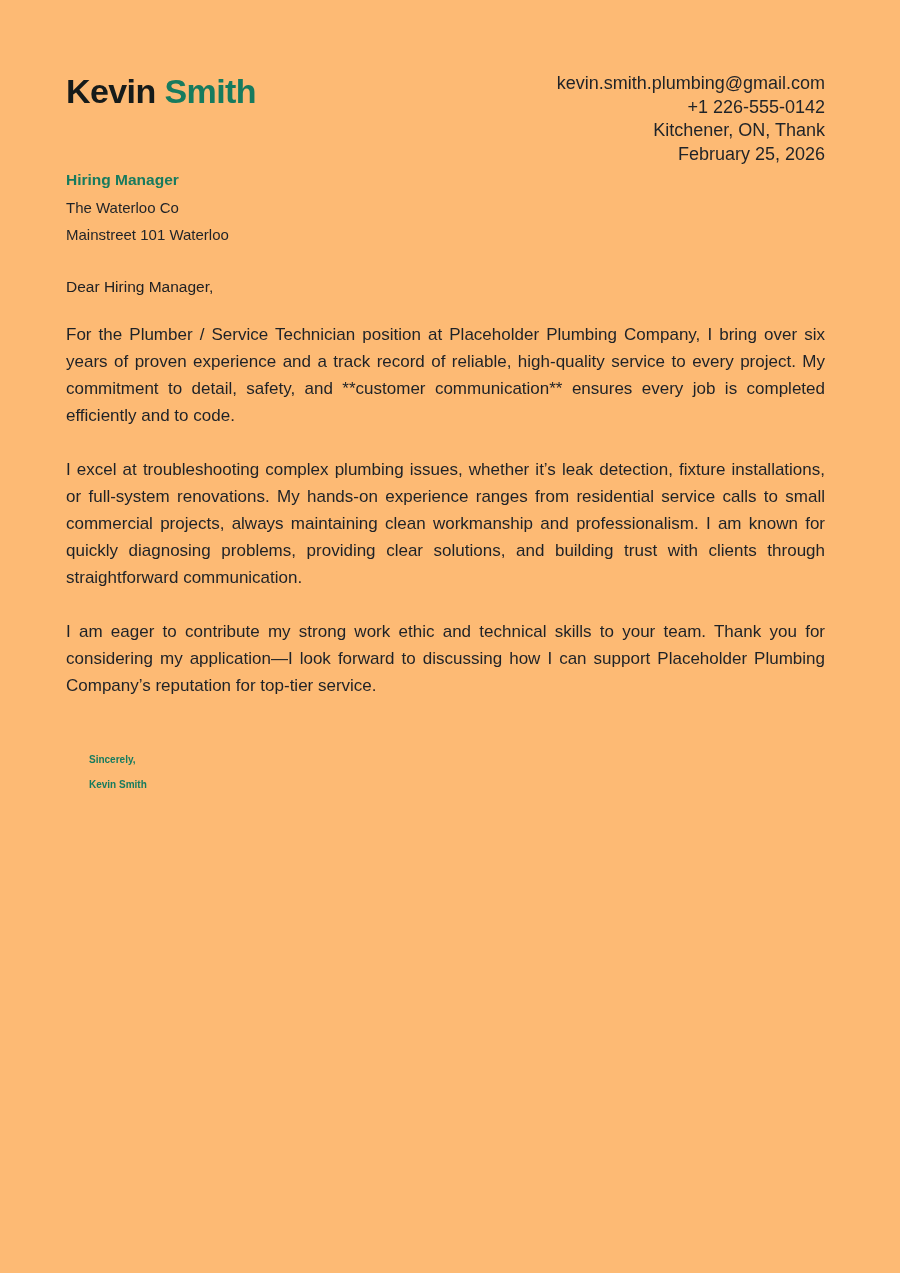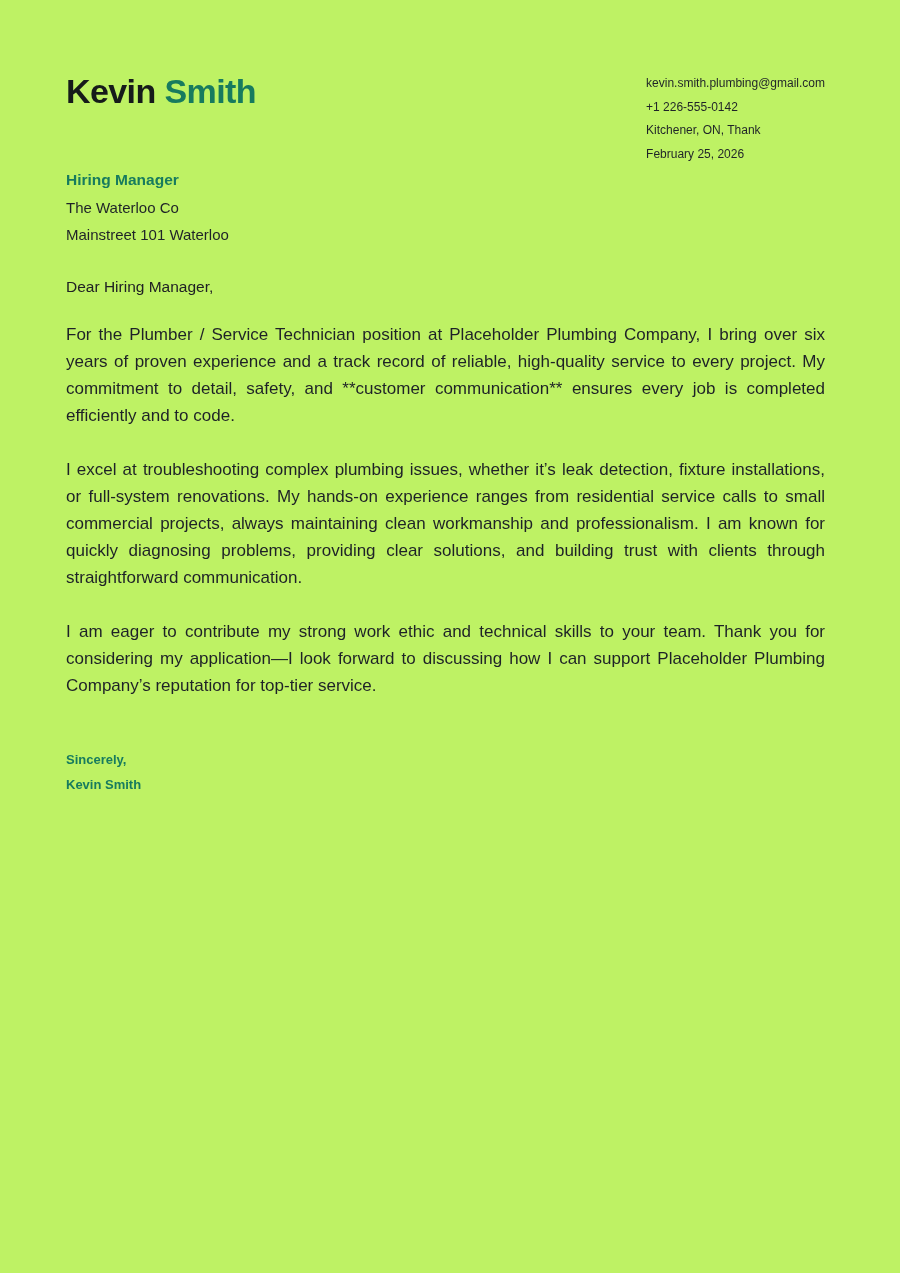--- a/index.html
+++ b/index.html
@@ -6,40 +6,40 @@
   html, body { background: #ffffff; }
   body {
     font-family: "Liberation Sans", "DejaVu Sans", sans-serif;
     color: #202124;
   }
   .page {
     position: relative;
     width: 900px;
     min-height: 1273px;
     margin: 0 auto;
-    background: #bef264;
+    background: #fdba74;
     padding: 70px 75px 60px 66px;
   }
   .header {
     display: flex;
     justify-content: space-between;
     align-items: flex-start;
   }
   .name {
     font-size: 34px;
     font-weight: 700;
     letter-spacing: -0.6px;
     color: #161b1a;
     line-height: 1.25;
     white-space: nowrap;
   }
   .name .accent-name { color: #177b5e; }
   .contact {
-    text-align: left;
-    font-size: 12px;
+    text-align: right;
+    font-size: 18px;
     line-height: 23.5px;
     color: #1f2328;
     padding-top: 2px;
   }
   .recipient {
     font-size: 15px;
     line-height: 27.5px;
     color: #1f2328;
   }
   .recipient-title {
@@ -57,22 +57,23 @@
     font-size: 17px;
     line-height: 27px;
     text-align: justify;
     margin-bottom: 27px;
     color: #1e2227;
   }
   .closing-block { margin-top: 48px; }
   .closing, .signature {
     color: #177b5e;
     font-weight: 700;
-    font-size: 13px;
+    font-size: 10px;
     line-height: 25px;
+    margin-left: 23px;
   }
 </style>
 </head>
 <body>
 
 <div class="page">
 
   <header class="header">
     <h1 class="name"><span>Kevin</span> <span class="accent-name">Smith</span></h1>
     <div class="contact">

